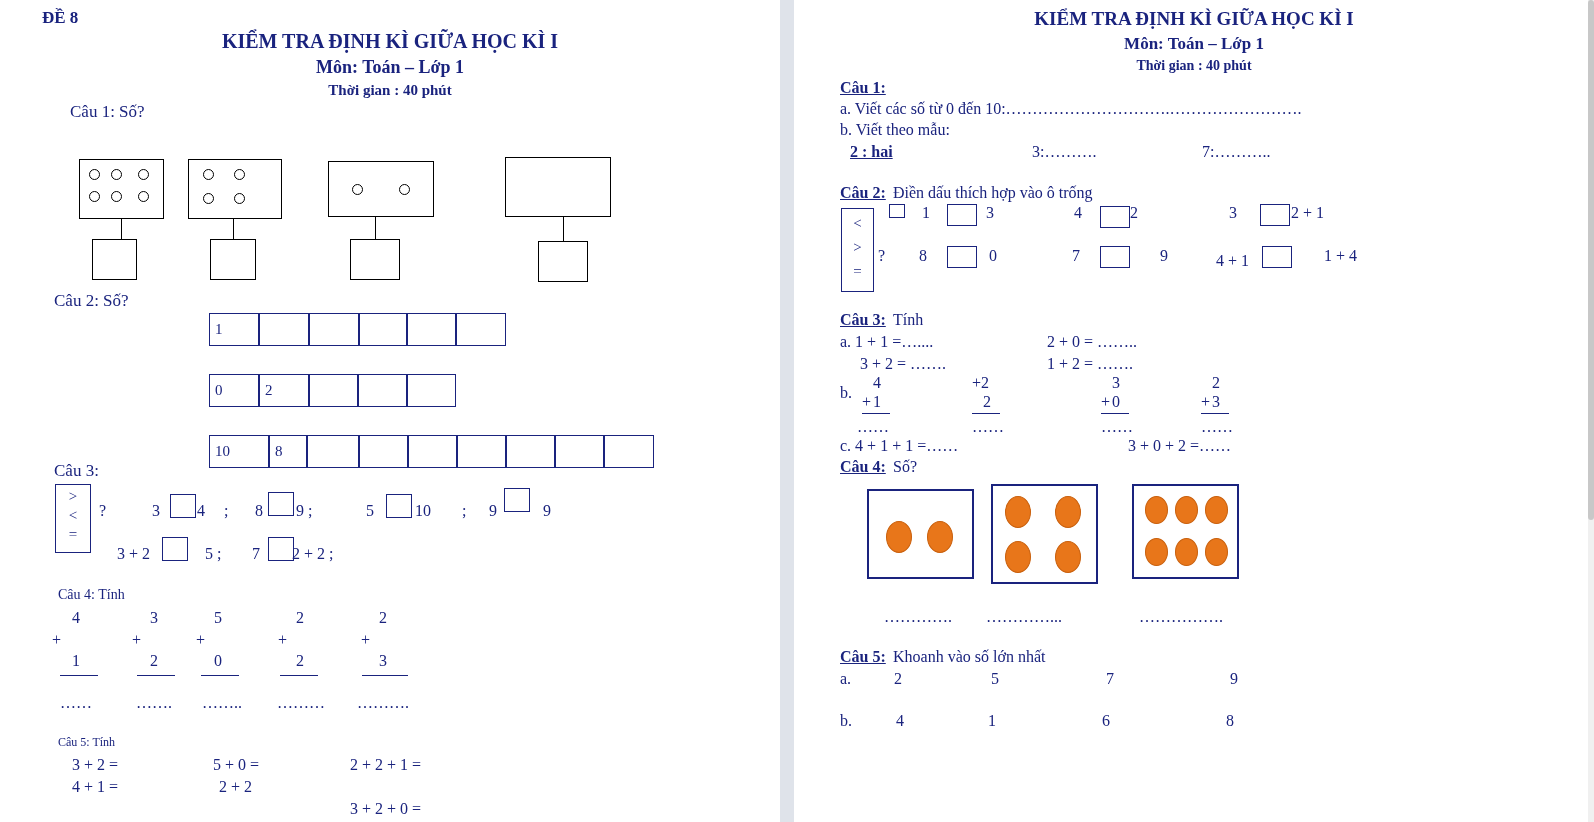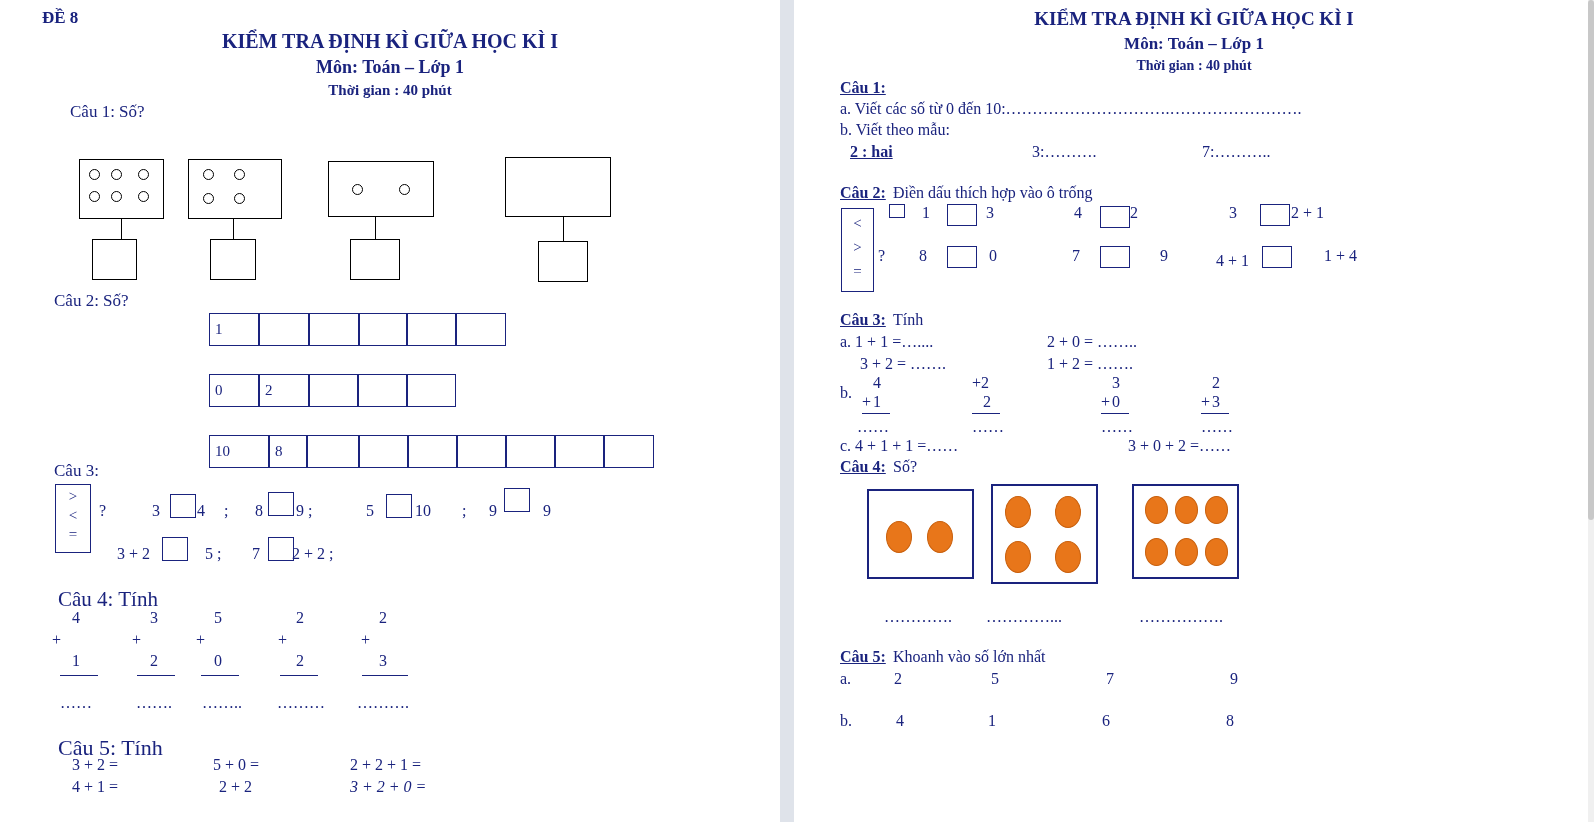--- a/index.html
+++ b/index.html
@@ -24,22 +24,22 @@
 
   
   .de1{position:absolute;left:42px;top:8px;font-weight:bold;font-size:17px;}
   .l-title{position:absolute;left:0;top:30px;width:780px;text-align:center;font-weight:bold;font-size:20px;}
   .l-sub{position:absolute;left:0;top:57px;width:780px;text-align:center;font-weight:bold;font-size:18px;}
   .l-time{position:absolute;left:0;top:82px;width:780px;text-align:center;font-weight:bold;font-size:15px;}
 
   .l-c1{position:absolute;left:70px;top:102px;font-size:17px;}
   .l-c2{position:absolute;left:54px;top:291px;font-size:17px;}
   .l-c3{position:absolute;left:54px;top:461px;font-size:17px;}
-  .l-c4{position:absolute;left:58px;top:587px;font-size:21px;}
-  .l-c5{position:absolute;left:58px;top:735px;font-size:22px;}
+  .l-c4{position:absolute;left:58px;top:587px;font-size:14px;}
+  .l-c5{position:absolute;left:58px;top:735px;font-size:12px;}
   .dotbox{position:absolute;border:1px solid #000;box-sizing:border-box;background:#fff;}
   .dot{position:absolute;width:11px;height:11px;border:1px solid #000;border-radius:50%;box-sizing:border-box;}
   .stem{position:absolute;width:1px;background:#000;}
   .ans{position:absolute;border:1px solid #000;box-sizing:border-box;background:#fff;}
 
   .cell{position:absolute;border:1px solid #1a237e;box-sizing:border-box;font-size:15px;padding-left:5px;line-height:30px;color:#1a237e;}
 
   .sgnbox{position:absolute;border:1px solid #1a237e;box-sizing:border-box;
           font-size:15px;line-height:1.25;text-align:center;padding-top:2px;}
   .sq{position:absolute;border:1px solid #1a237e;box-sizing:border-box;}
@@ -192,21 +192,21 @@
   <div class="t" style="left:379px;top:652px;">3</div>
   <div class="sumline" style="left:362px;top:675px;width:46px;"></div>
   <div class="t" style="left:357px;top:694px;">……….</div>
 
   <div class="l-c5">Câu 5: Tính</div>
   <div class="t" style="left:72px;top:756px;">3 + 2 =</div>
   <div class="t" style="left:213px;top:756px;">5 + 0 =</div>
   <div class="t" style="left:350px;top:756px;">2 + 2 + 1 =</div>
   <div class="t" style="left:72px;top:778px;">4 + 1 =</div>
   <div class="t" style="left:219px;top:778px;">2 + 2</div>
-  <div class="t" style="left:350px;top:778px;font-style:italic;">3 + 2 + 0 =</div>
+  <div class="t" style="left:350px;top:800px;">3 + 2 + 0 =</div>
 </div>
 
 <div class="divider"></div>
 
 <div class="page right">
 
   <div class="r-title">KIỂM TRA ĐỊNH KÌ GIỮA HỌC KÌ I</div>
   <div class="r-sub">Môn: Toán – Lớp 1</div>
   <div class="r-time">Thời gian : 40 phút</div>
 

